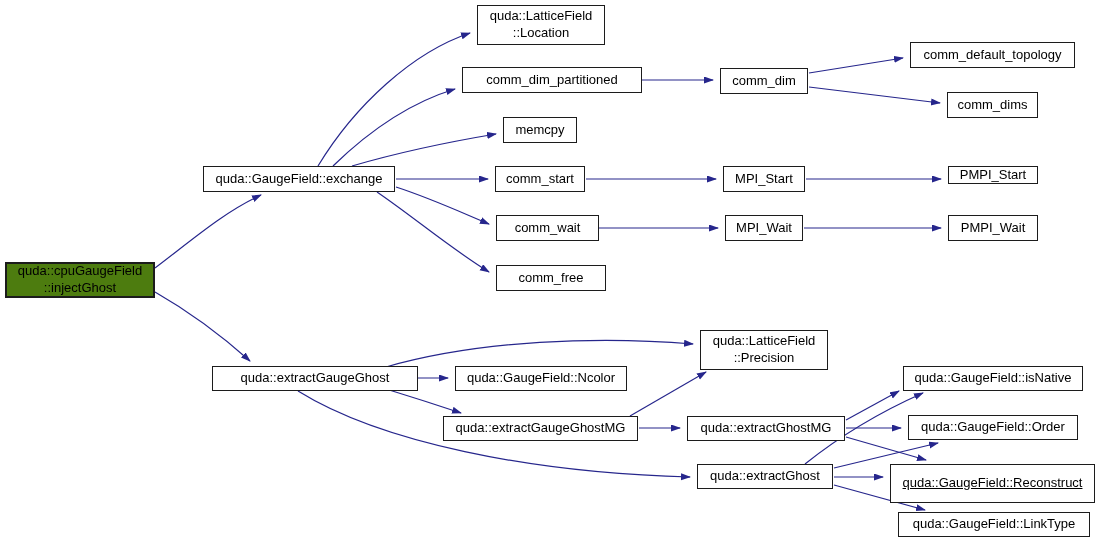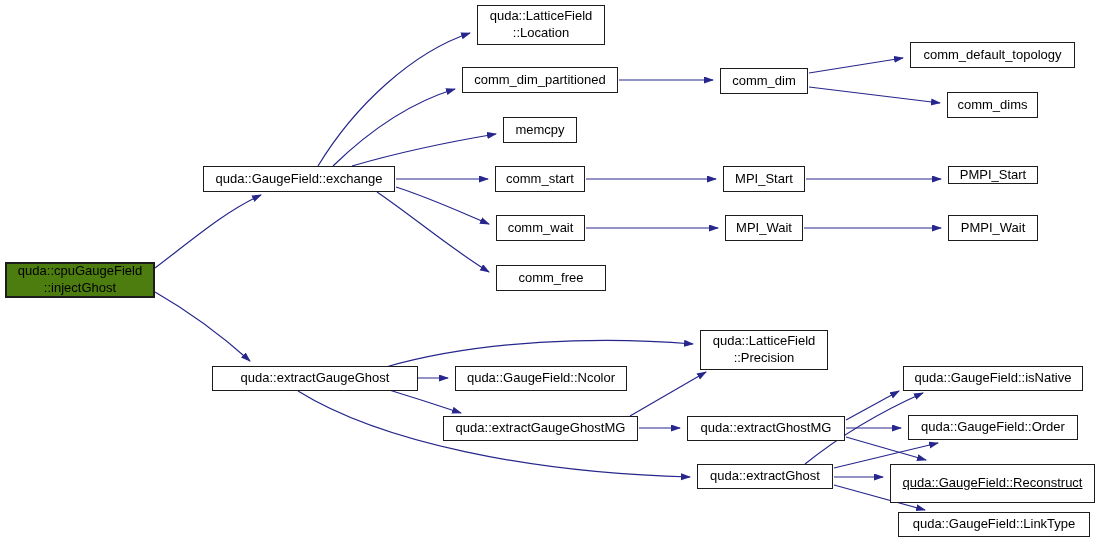--- a/index.html
+++ b/index.html
@@ -68,27 +68,27 @@
   </svg>
 
   <div class="node root" style="left:5px;top:262px;width:150px;height:36px;border-width:2px;">quda::cpuGaugeField
 ::injectGhost</div>
 
   <div class="node" style="left:203px;top:166px;width:192px;height:26px;">quda::GaugeField::exchange</div>
 
   <div class="node" style="left:477px;top:5px;width:128px;height:40px;">quda::LatticeField
 ::Location</div>
 
-  <div class="node" style="left:462px;top:67px;width:156px;height:26px;">comm_dim_partitioned</div>
+  <div class="node" style="left:462px;top:67px;width:180px;height:26px;">comm_dim_partitioned</div>
 
   <div class="node" style="left:503px;top:117px;width:74px;height:26px;">memcpy</div>
 
   <div class="node" style="left:495px;top:166px;width:90px;height:26px;text-align:right;">comm_start</div>
 
-  <div class="node" style="left:496px;top:215px;width:89px;height:26px;">comm_wait</div>
+  <div class="node" style="left:496px;top:215px;width:103px;height:26px;">comm_wait</div>
 
   <div class="node" style="left:496px;top:265px;width:110px;height:26px;">comm_free</div>
 
   <div class="node" style="left:720px;top:68px;width:88px;height:26px;">comm_dim</div>
 
   <div class="node" style="left:910px;top:42px;width:165px;height:26px;">comm_default_topology</div>
 
   <div class="node" style="left:947px;top:92px;width:91px;height:26px;">comm_dims</div>
 
   <div class="node" style="left:723px;top:166px;width:82px;height:26px;">MPI_Start</div>

